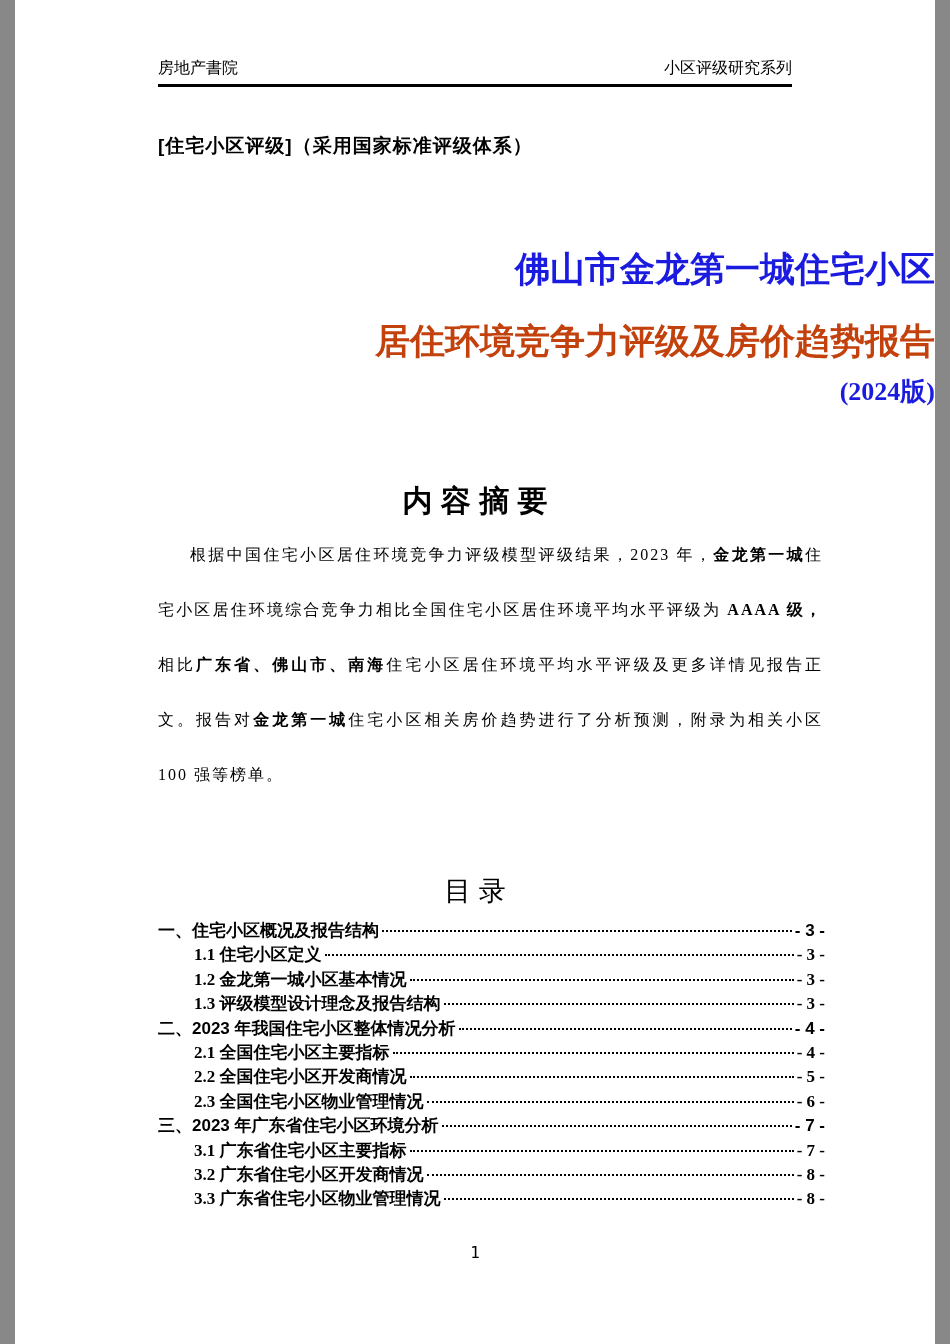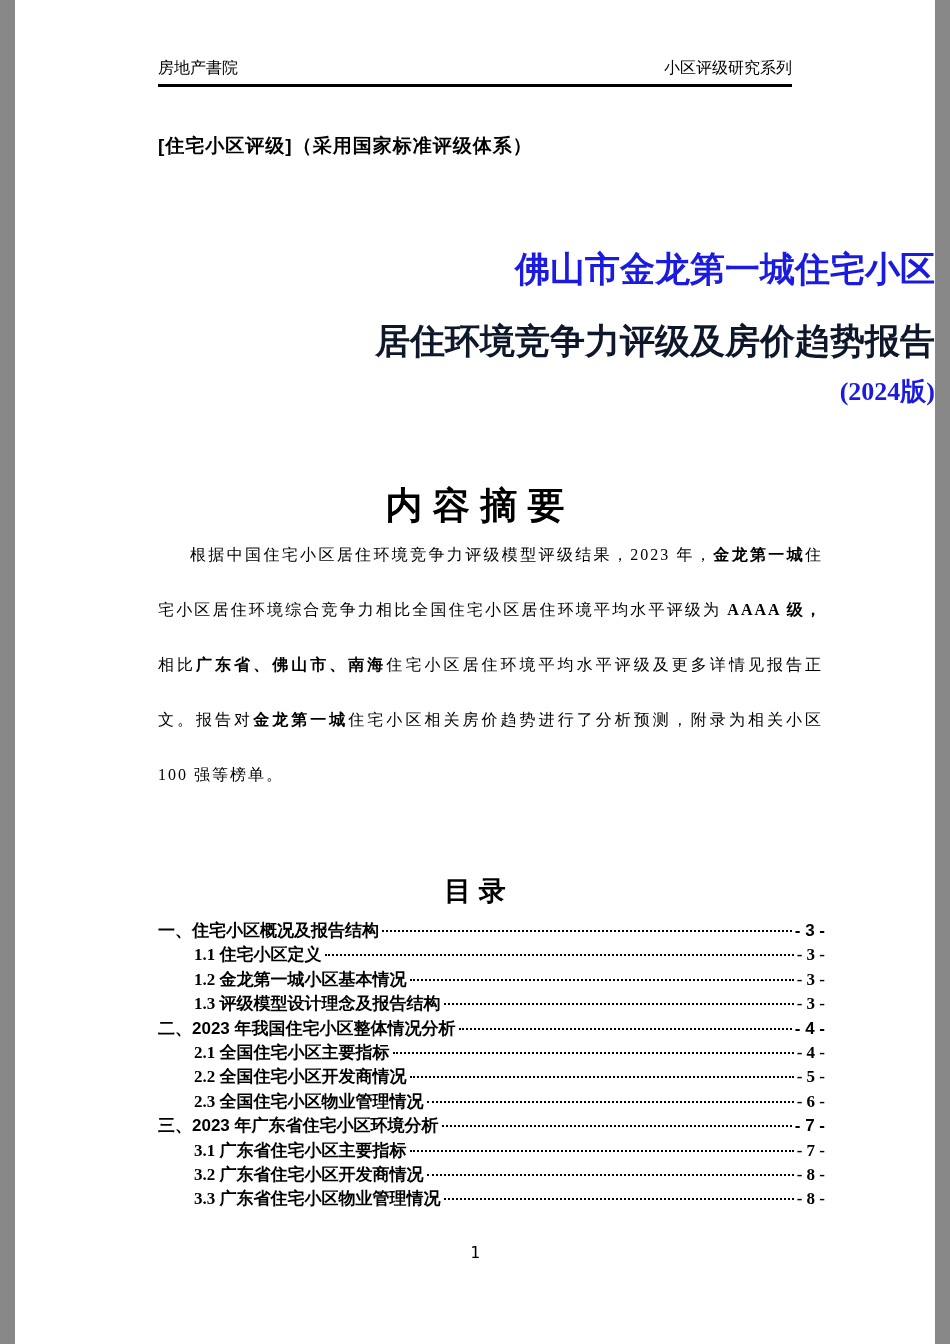--- a/index.html
+++ b/index.html
@@ -46,41 +46,41 @@
   .title-l1 { font-size: 35px; line-height: 44px; }
   .title-l2 { font-size: 35px; line-height: 44px; margin-top: 23px; }
   .title-ed { font-size: 26px; line-height: 32px; margin-top: 12px; }
   
   .summary-heading {
     position: absolute;
     top: 481px; left: 0; right: 0;
     text-align: center;
     font-family: "Liberation Sans", "DejaVu Sans", sans-serif;
     font-weight: bold;
-    font-size: 37px;
+    font-size: 30px;
   }
   .summary-para {
     position: absolute;
     top: 527px; left: 143px;
     width: 665px;
     font-size: 16px;
     line-height: 55px;
     text-align: justify;
     text-justify: inter-character;
     text-indent: 2em;
     letter-spacing: 2px;
   }
   .summary-para .b { font-weight: bold; }
   
   .toc-heading {
     position: absolute;
     top: 873px; left: 0; right: 0;
     text-align: center;
     font-family: "Liberation Sans", "DejaVu Sans", sans-serif;
-    font-weight: bold;
+    font-weight: normal;
     font-size: 27px;
   }
   .toc {
     position: absolute;
     top: 919px; left: 143px;
     width: 667px;
     font-family: "Liberation Sans", "DejaVu Sans", sans-serif;
     font-weight: bold;
     font-size: 17px;
   }
@@ -115,21 +115,21 @@
 
   <div class="header">
     <span>房地产書院</span>
     <span>小区评级研究系列</span>
   </div>
 
   <div class="bracket-line">[住宅小区评级]（采用国家标准评级体系）</div>
 
   <div class="title-block">
     <div class="title-l1" style="color: rgb(27, 27, 224);">佛山市金龙第一城住宅小区</div>
-    <div class="title-l2" style="color: #0f172a; margin-top: 28px;">居住环境竞争力评级及房价趋势报告</div>
+    <div class="title-l2" style="color: #c2410c; margin-top: 28px;">居住环境竞争力评级及房价趋势报告</div>
     <div class="title-ed" style="color: rgb(27, 27, 224);">(2024版)</div>
   </div>
 
   <div class="summary-heading">内 容 摘 要</div>
 
   <p class="summary-para"><span>根据中国住宅小区居住环境竞争力评级模型评级结果，2023 年，</span><span class="b">金龙第一城</span><span>住宅小区居住环境综合竞争力相比全国住宅小区居住环境平均水平评级为 </span><span class="b">AAAA 级，</span><span>相比</span><span class="b">广东省、佛山市、南海</span><span>住宅小区居住环境平均水平评级及更多详情见报告正文。报告对</span><span class="b">金龙第一城</span><span>住宅小区相关房价趋势进行了分析预测，附录为相关小区 100 强等榜单。</span></p>
 
   <div class="toc-heading">目 录</div>
 
   <div class="toc">

